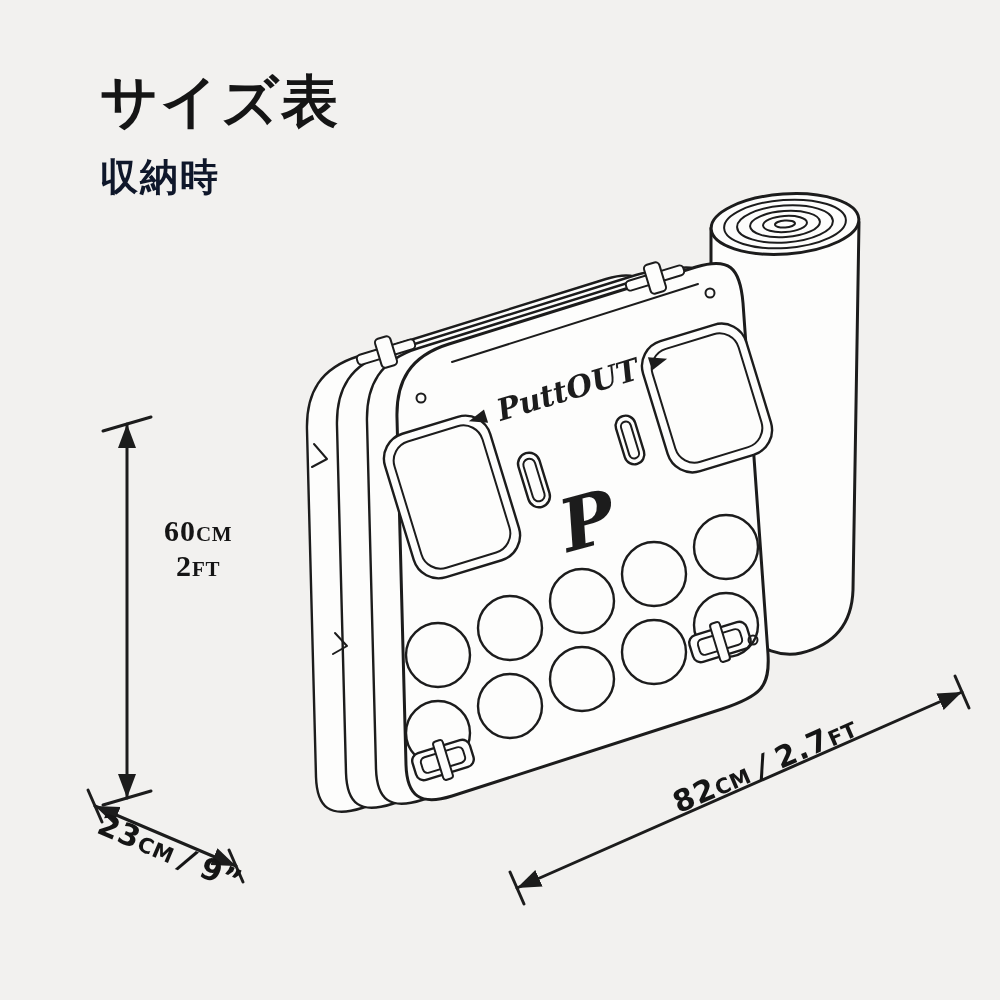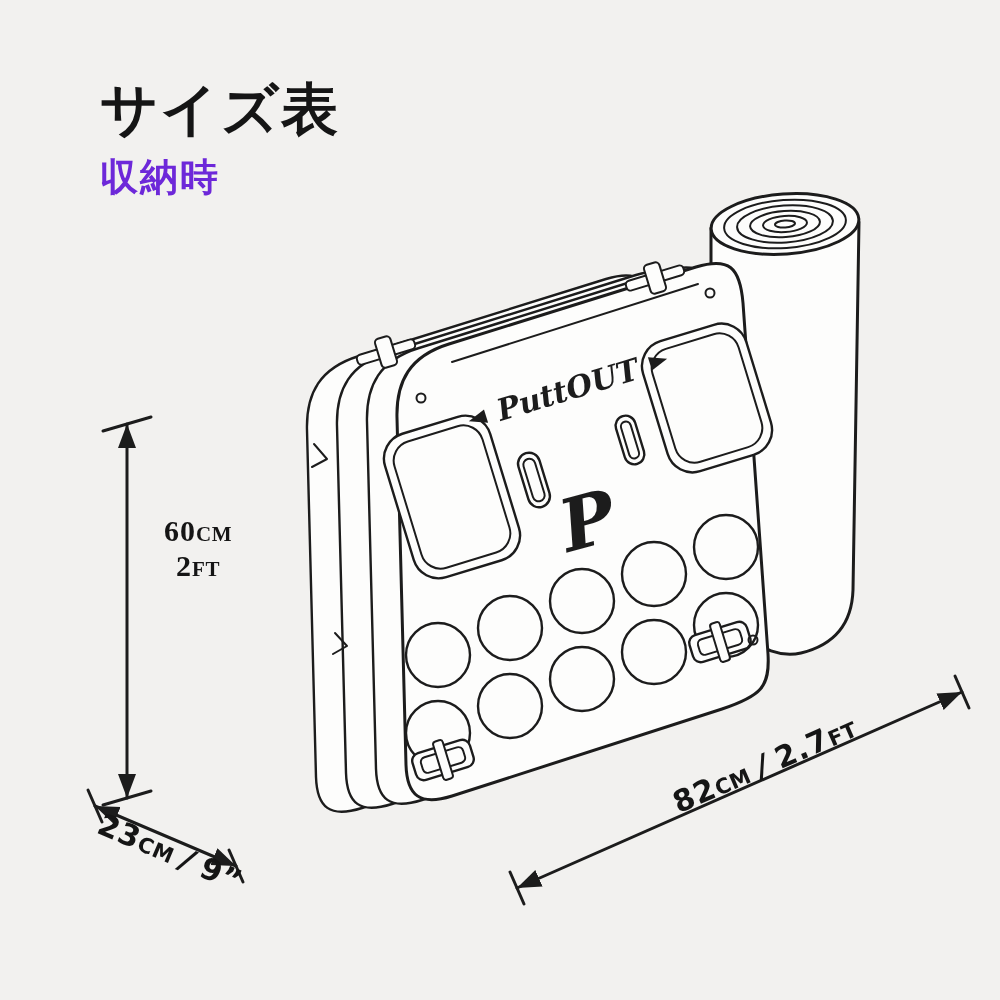--- a/index.html
+++ b/index.html
@@ -4,26 +4,26 @@
 <style>
   :root{
     --line:#1c1c1c;
     --paper:#fdfdfc;
     --bg:#f2f1ef;
   }
   *{margin:0;padding:0;box-sizing:border-box;}
   body{width:1000px;height:1000px;overflow:hidden;font-family:"Liberation Sans",sans-serif;}
   .canvas{position:relative;width:1000px;height:1000px;background:var(--bg);}
   .title{
-    position:absolute;left:100px;top:72px;
+    position:absolute;left:100px;top:64px;
     font-size:57px;font-weight:900;color:#151515;letter-spacing:2px;
   }
   .subtitle{
     position:absolute;left:100px;top:152px;
-    font-size:38px;font-weight:900;color:#6d28d9;letter-spacing:2px;
+    font-size:38px;font-weight:900;color:#0f172a;letter-spacing:2px;
   }
   svg{position:absolute;left:0;top:0;}
   .ln{stroke:var(--line);fill:none;stroke-width:2.4;stroke-linecap:round;stroke-linejoin:round;}
   .lnf{stroke:var(--line);fill:var(--paper);stroke-width:2.4;stroke-linecap:round;stroke-linejoin:round;}
   .thick{stroke-width:3;}
   .thin{stroke-width:2;}
   .solid{fill:var(--line);stroke:none;}
   .brand-text{
     font-family:"DejaVu Serif",serif;font-style:italic;font-weight:bold;
     font-size:30px;fill:var(--line);text-anchor:middle;

